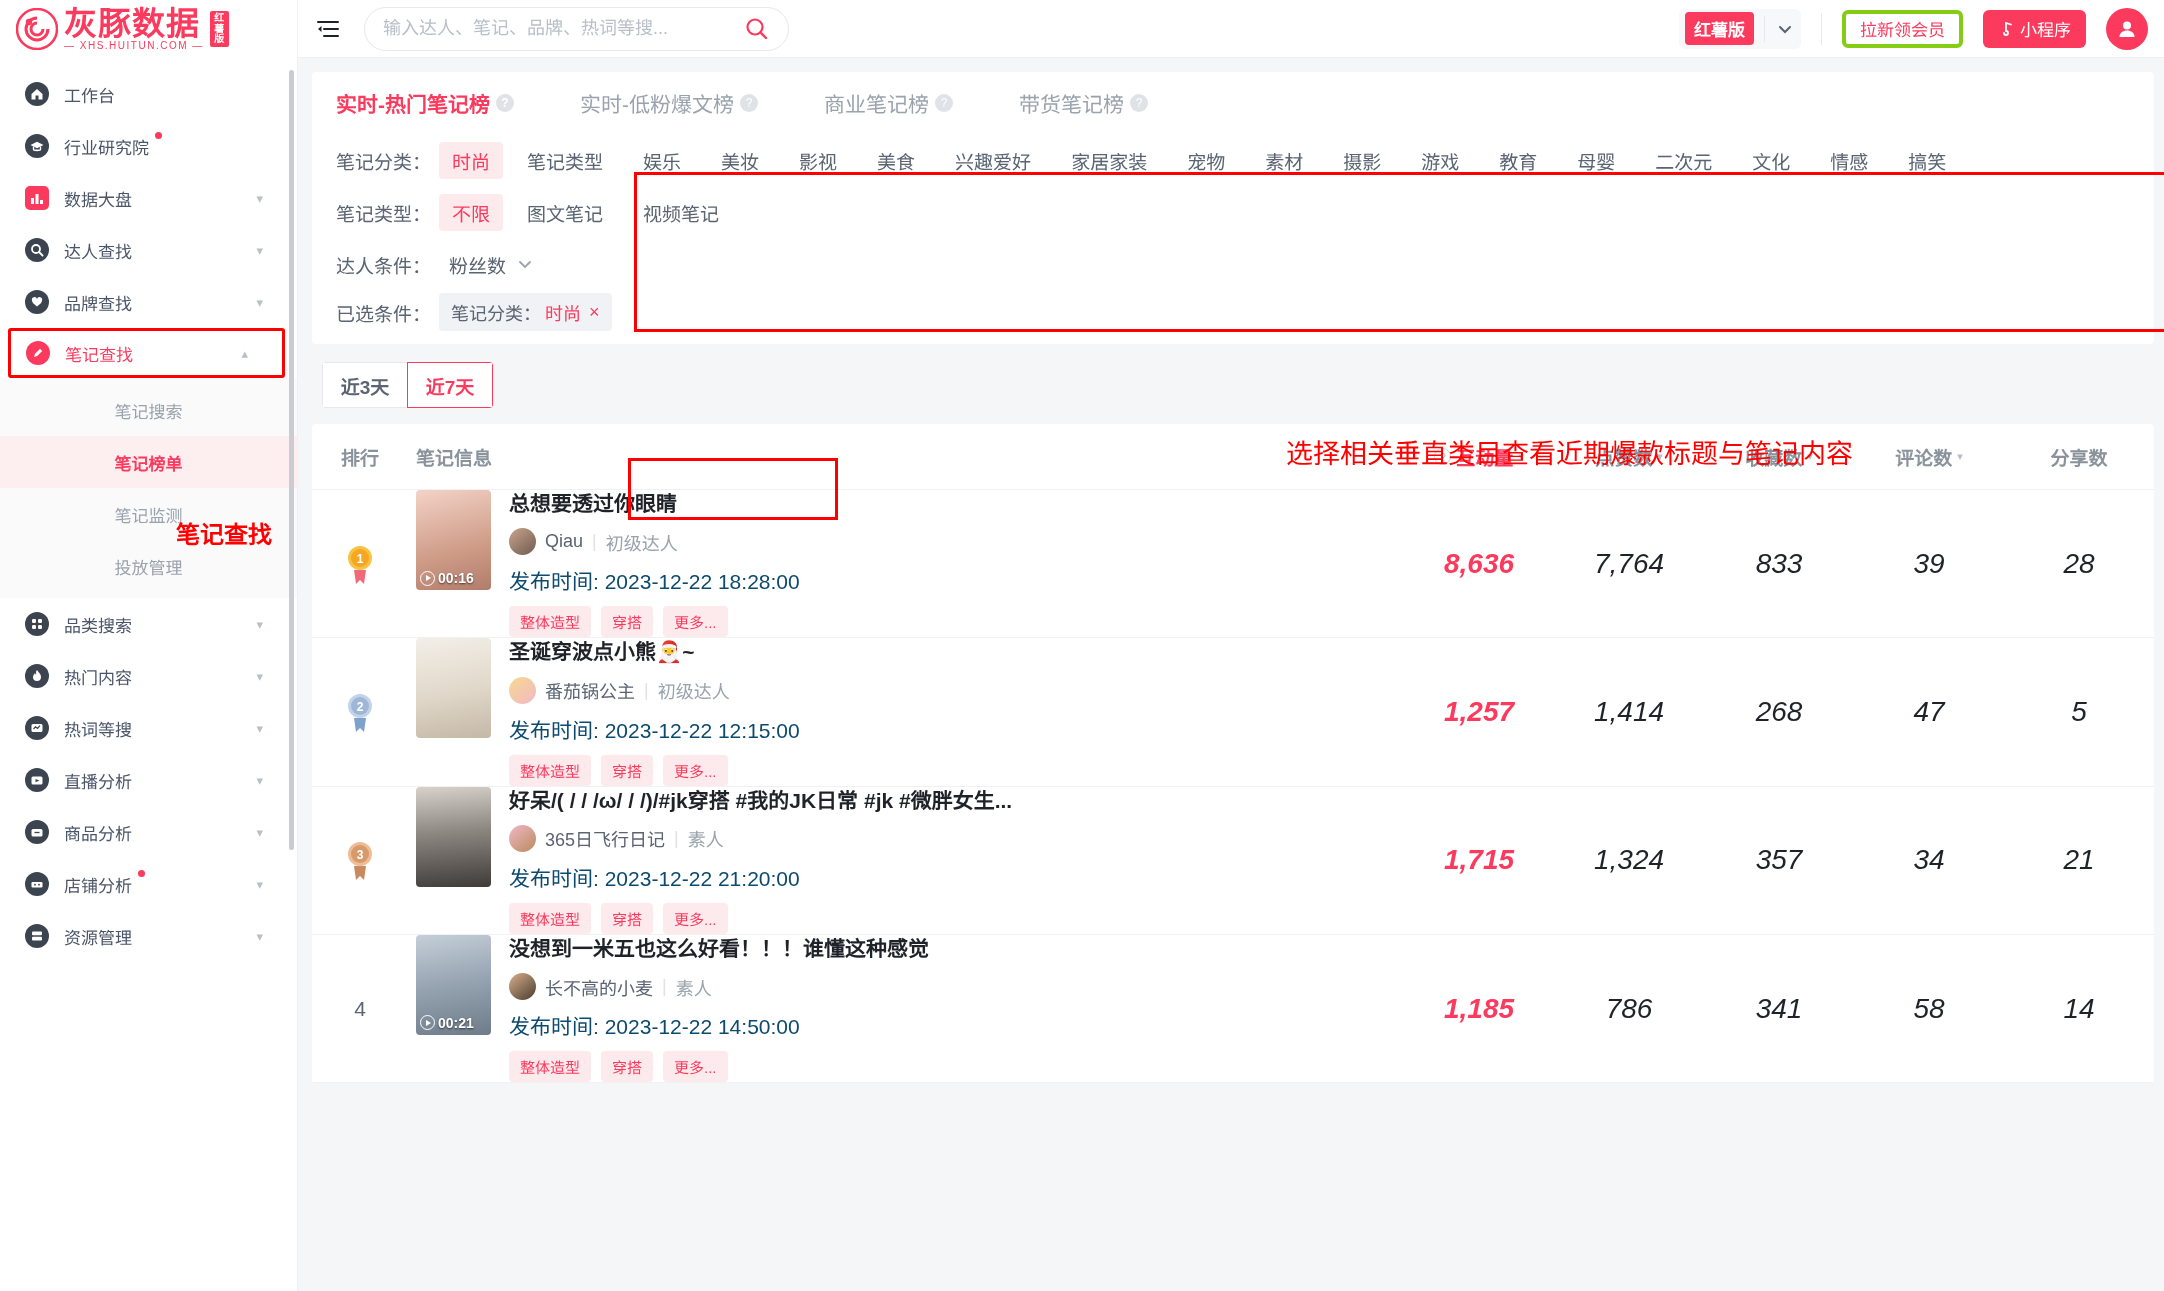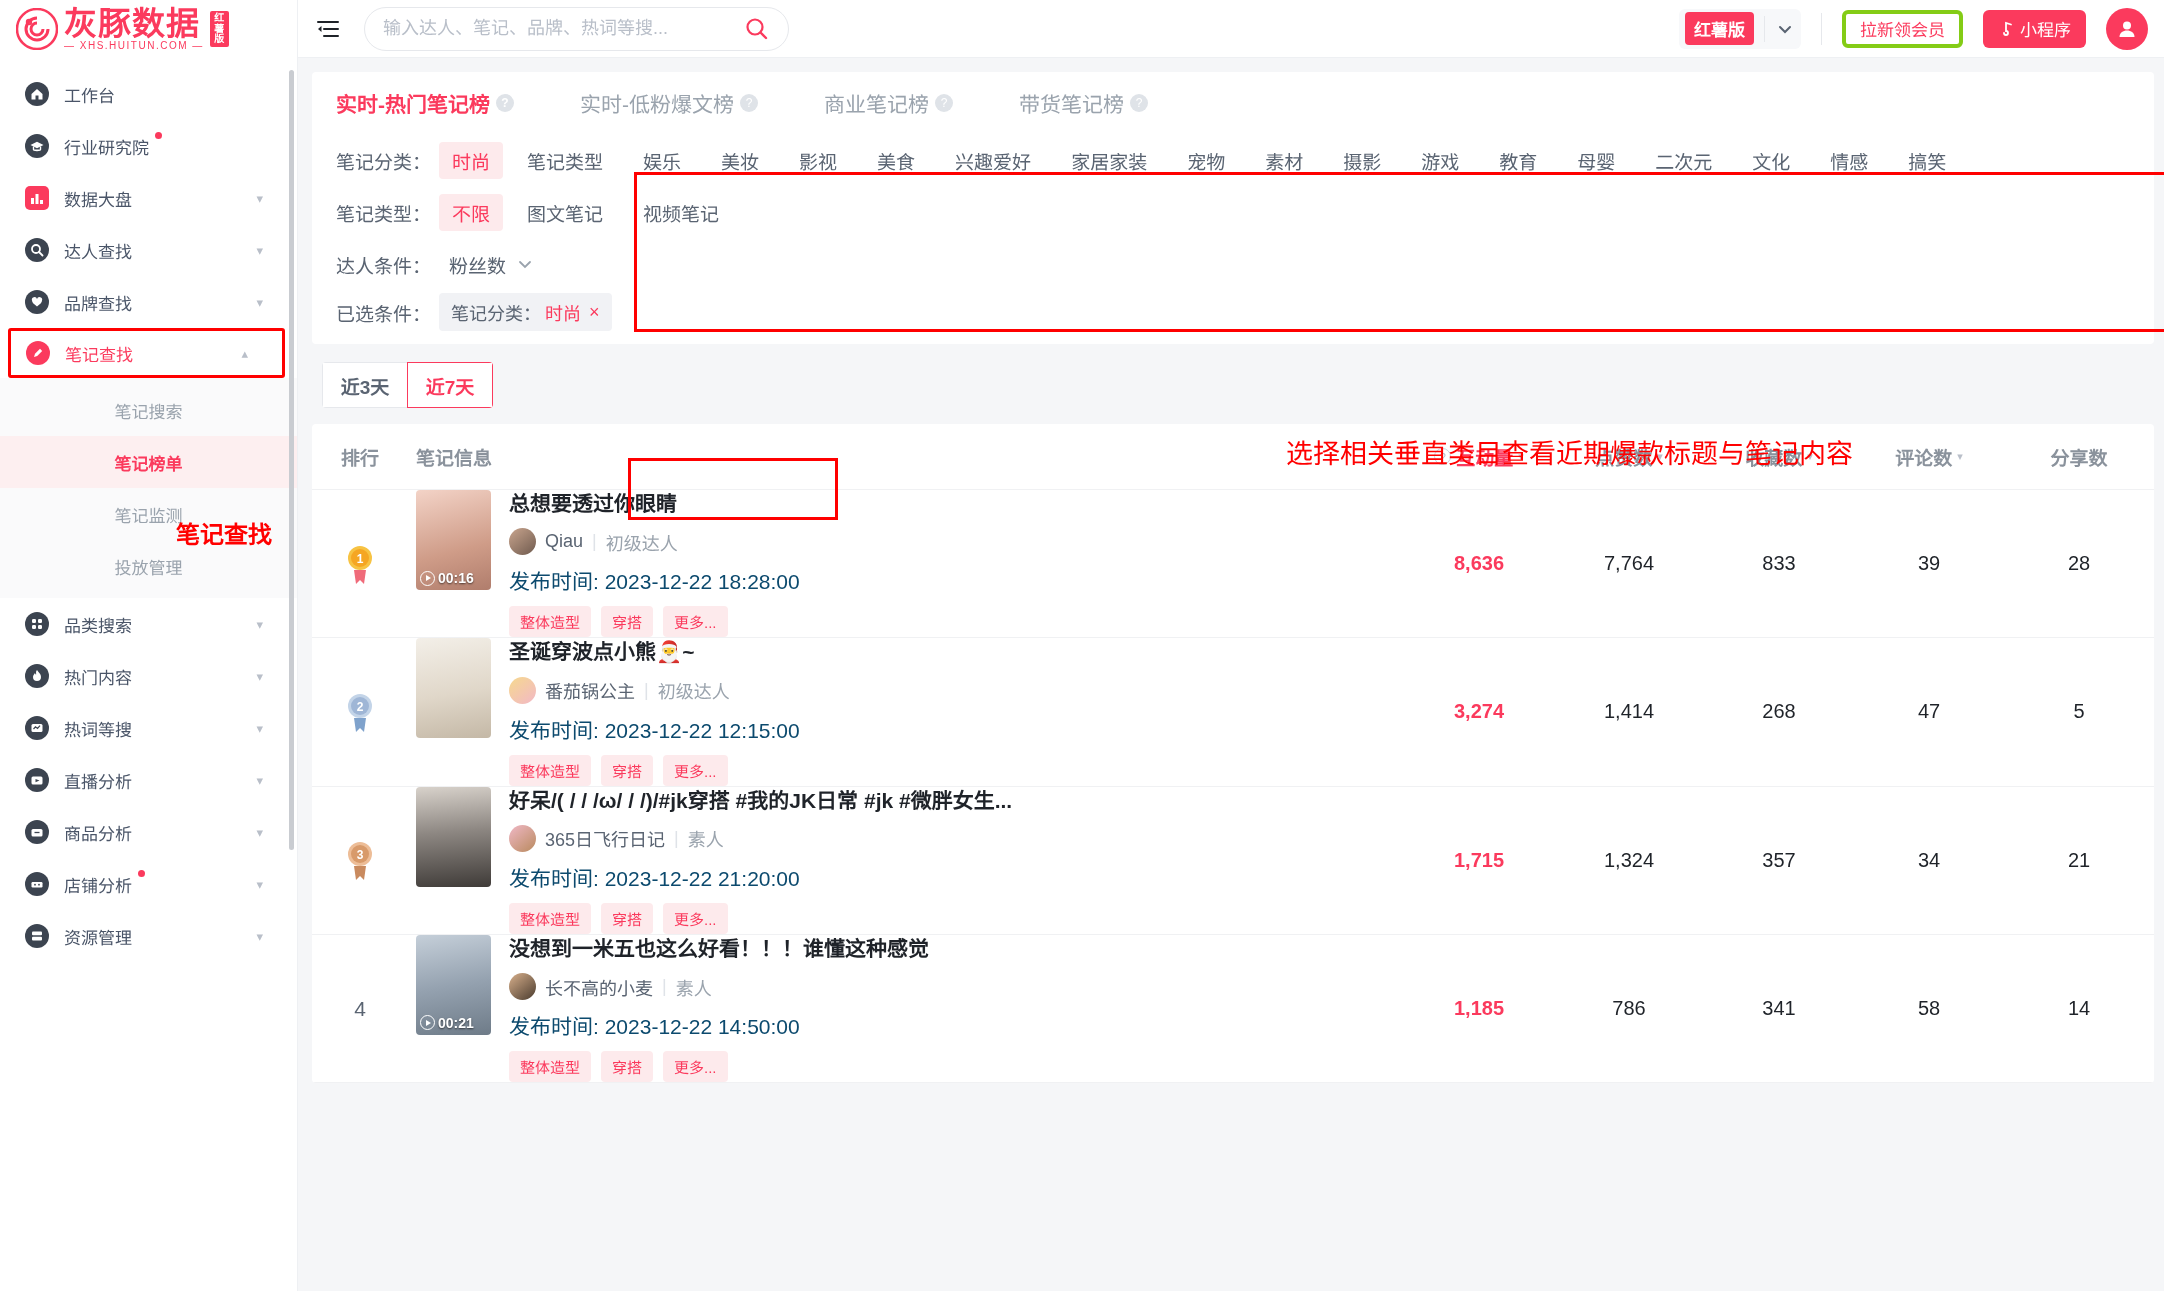--- a/index.html
+++ b/index.html
@@ -255,22 +255,23 @@
   .av-sep { color: #dfe3e8; }
   .lvl { color: #9aa3ad; }
   .pub-time { font-size: 21px; color: #0c4a6e; margin-bottom: 11px; }
   .tagrow { display: flex; gap: 10px; }
   .ntag {
     background: #fdeaec; color: #fb3a5d; font-size: 15px; font-weight: 400;
     border-radius: 4px; padding: 5px 11px; white-space: nowrap;
   }
   .ntag.soft { font-weight: 400; }
   .td-num {
-    width: 150px; flex: 0 0 150px; text-align: center; font-size: 20px;
+    width: 150px; flex: 0 0 150px; text-align: center; font-size: 28px;
     color: #1f2329;
+    font-style: italic;
   }
   .td-num.red { color: #fb3a5d; font-weight: 700; }
 </style>
 </head>
 <body>
 
 <div class="app">
 
   <aside class="sidebar">
     <div class="logo-area">
@@ -678,21 +679,21 @@
               <span>发布时间:</span>
               <span>2023-12-22 12:15:00</span>
             </div>
             <div class="tagrow">
               <span class="ntag">整体造型</span>
               <span class="ntag soft">穿搭</span>
               <span class="ntag soft">更多...</span>
             </div>
           </div>
         </div>
-        <div class="td-num red">3,274</div>
+        <div class="td-num red">1,257</div>
         <div class="td-num">1,414</div>
         <div class="td-num">268</div>
         <div class="td-num">47</div>
         <div class="td-num">5</div>
       </div>
 
       <div class="trow">
         <div class="td-rank">
           <svg class="medal" viewBox="0 0 34 44">
             <path d="M11 28h12l-2 14-4-4-4 4z" fill="#c98a5e"></path>

